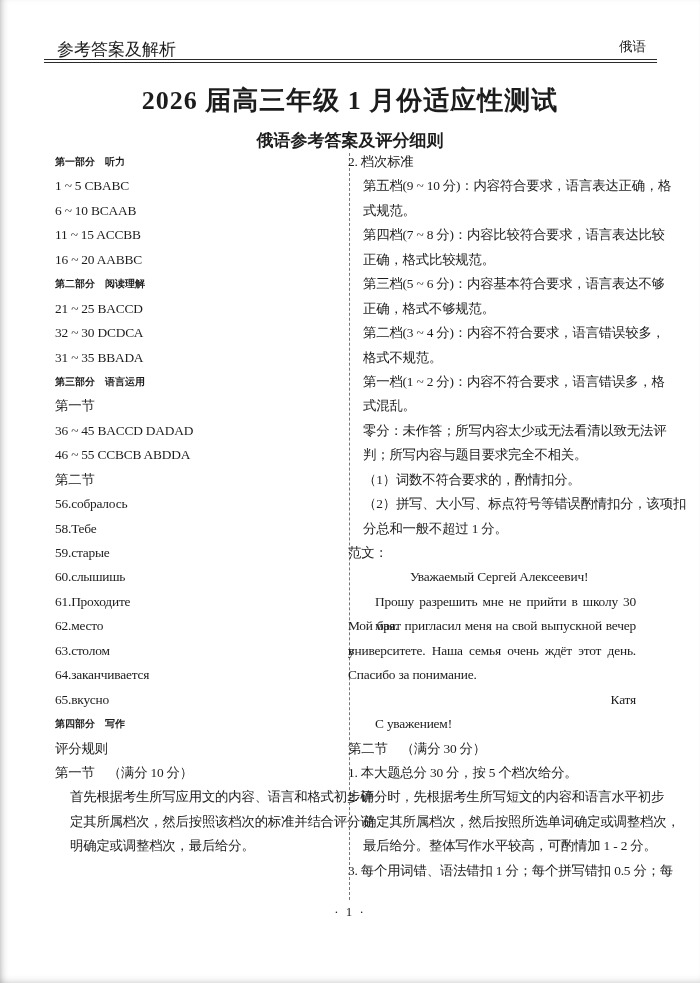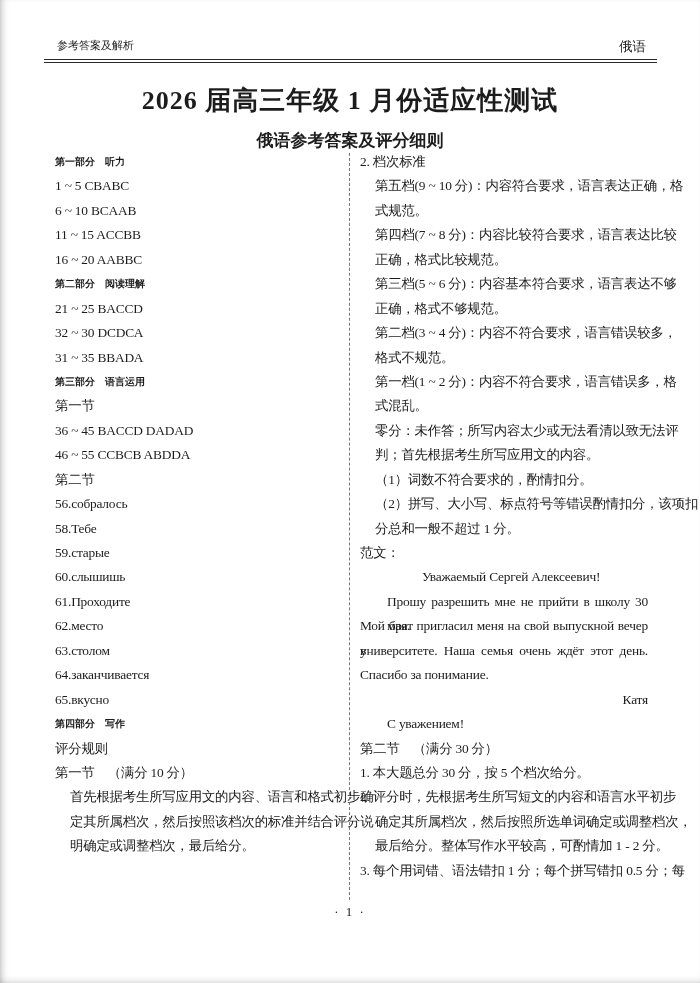--- a/index.html
+++ b/index.html
@@ -2,31 +2,31 @@
 <html><head>
 <meta charset="utf-8">
 <style>
   html,body{margin:0;padding:0;background:#e8e8e8;}
   .page{
     position:relative;width:700px;height:983px;margin:0 auto;
     background:#ffffff;color:#1c1c1c;overflow:hidden;
     font-family:"Liberation Serif","DejaVu Serif",serif;
     box-shadow:inset 6px 0 8px -6px rgba(0,0,0,.35), inset 0 -6px 8px -6px rgba(0,0,0,.2);
   }
-  .hdr-left{position:absolute;left:57px;top:38px;font-size:11px;}
+  .hdr-left{position:absolute;left:57px;top:38px;font-size:17px;}
   .hdr-right{position:absolute;right:54px;top:38px;font-size:13.5px;}
   .hdr-rule{position:absolute;left:44px;top:59px;width:613px;height:2px;
     border-top:1.7px solid #2a2a2a;border-bottom:1px solid #2a2a2a;}
   .doc-title{position:absolute;left:0;top:83px;width:700px;text-align:center;
     font-size:26px;font-weight:bold;letter-spacing:1px;font-family:Liberation Serif, serif;}
   .doc-subtitle{position:absolute;left:0;top:129px;width:700px;text-align:center;
     font-size:17px;font-weight:bold;font-family:Liberation Mono, monospace;}
   .col{position:absolute;top:150px;width:288px;}
   .col-left{left:55px;}
-  .col-right{left:360px;}
+  .col-right{left:348px;}
   .divider{position:absolute;left:349px;top:153px;height:747px;width:0;
     border-left:1px dashed #777;}
   .footer{position:absolute;left:0;top:904px;width:700px;text-align:center;font-size:13px;letter-spacing:2px;}
   .line{height:24.45px;line-height:24.45px;white-space:nowrap;font-size:13.4px;letter-spacing:-0.2px;}
   .line.h{font-family:"Liberation Sans","DejaVu Sans",sans-serif;font-weight:bold;font-size:10px;letter-spacing:0;}
   .line.ind{padding-left:15px;}
   .line.ind2{padding-left:27px;}
   .line.sal{padding-left:62px;}
   .line.r{text-align:right;}
   .line.j{text-align:justify;text-align-last:justify;white-space:normal;}
@@ -78,21 +78,21 @@
       <div class="line ind">式规范。</div>
       <div class="line ind">第四档(7 ~ 8 分)：内容比较符合要求，语言表达比较</div>
       <div class="line ind">正确，格式比较规范。</div>
       <div class="line ind">第三档(5 ~ 6 分)：内容基本符合要求，语言表达不够</div>
       <div class="line ind">正确，格式不够规范。</div>
       <div class="line ind">第二档(3 ~ 4 分)：内容不符合要求，语言错误较多，</div>
       <div class="line ind">格式不规范。</div>
       <div class="line ind">第一档(1 ~ 2 分)：内容不符合要求，语言错误多，格</div>
       <div class="line ind">式混乱。</div>
       <div class="line ind">零分：未作答；所写内容太少或无法看清以致无法评</div>
-      <div class="line ind">判；首先根据考生所写应用文的内容。</div>
+      <div class="line ind">判；所写内容与题目要求完全不相关。</div>
       <div class="line ind">（1）词数不符合要求的，酌情扣分。</div>
       <div class="line ind">（2）拼写、大小写、标点符号等错误酌情扣分，该项扣</div>
       <div class="line ind">分总和一般不超过 1 分。</div>
       <div class="line">范文：</div>
       <div class="line sal">Уважаемый Сергей Алексеевич!</div>
       <div class="line ind2 j">Прошу разрешить мне не прийти в школу 30 мая.</div>
       <div class="line j">Мой брат пригласил меня на свой выпускной вечер в</div>
       <div class="line j">университете. Наша семья очень ждёт этот день.</div>
       <div class="line">Спасибо за понимание.</div>
       <div class="line r">Катя</div>

